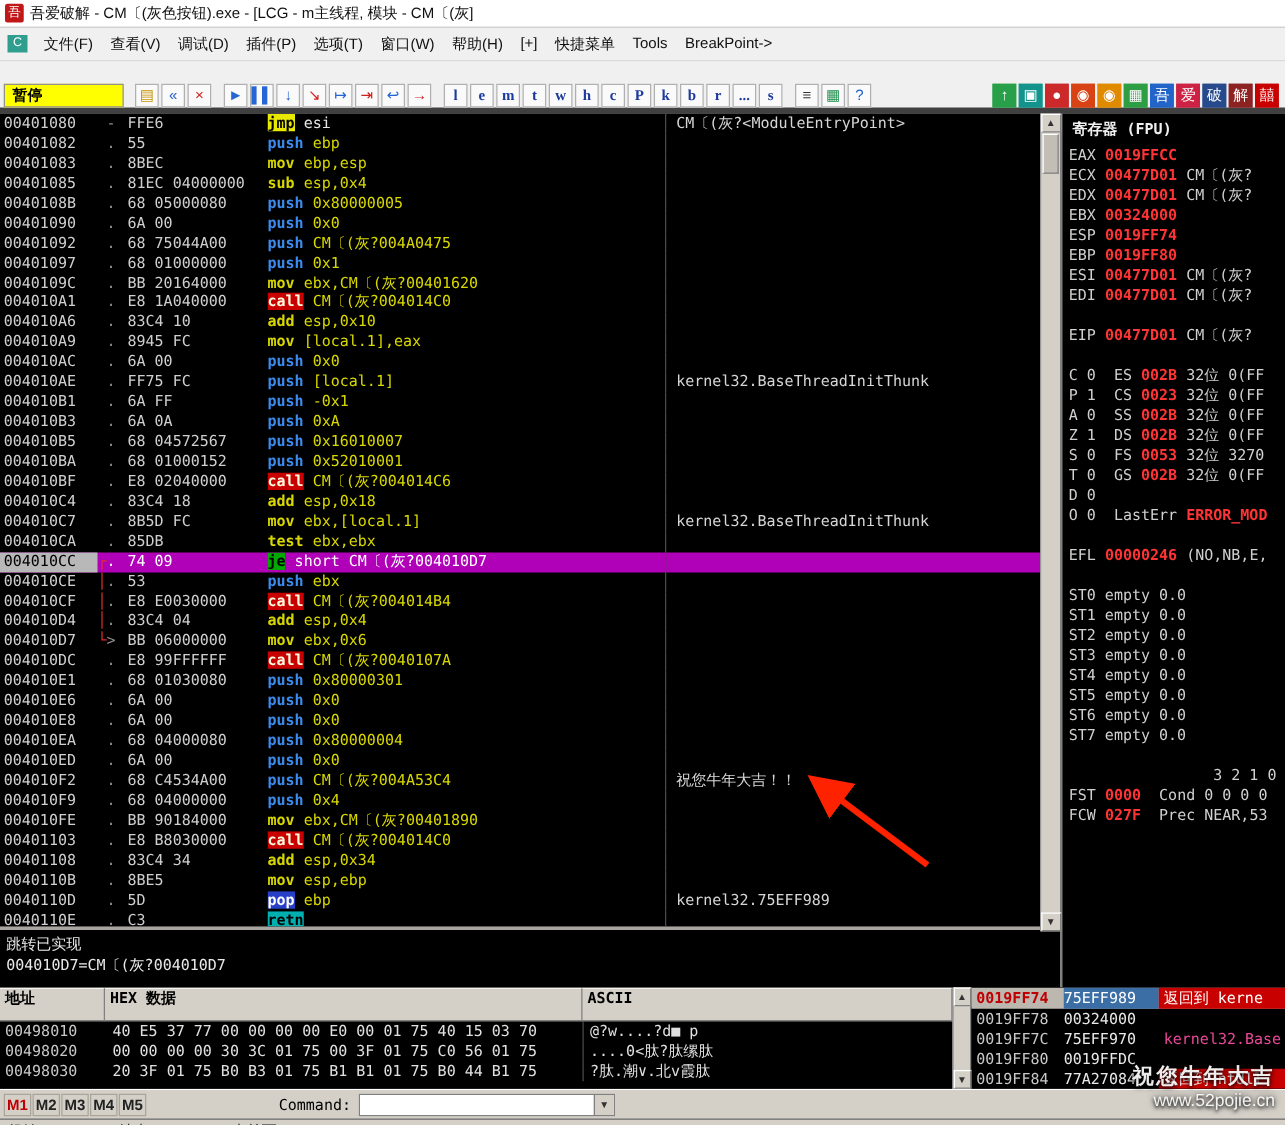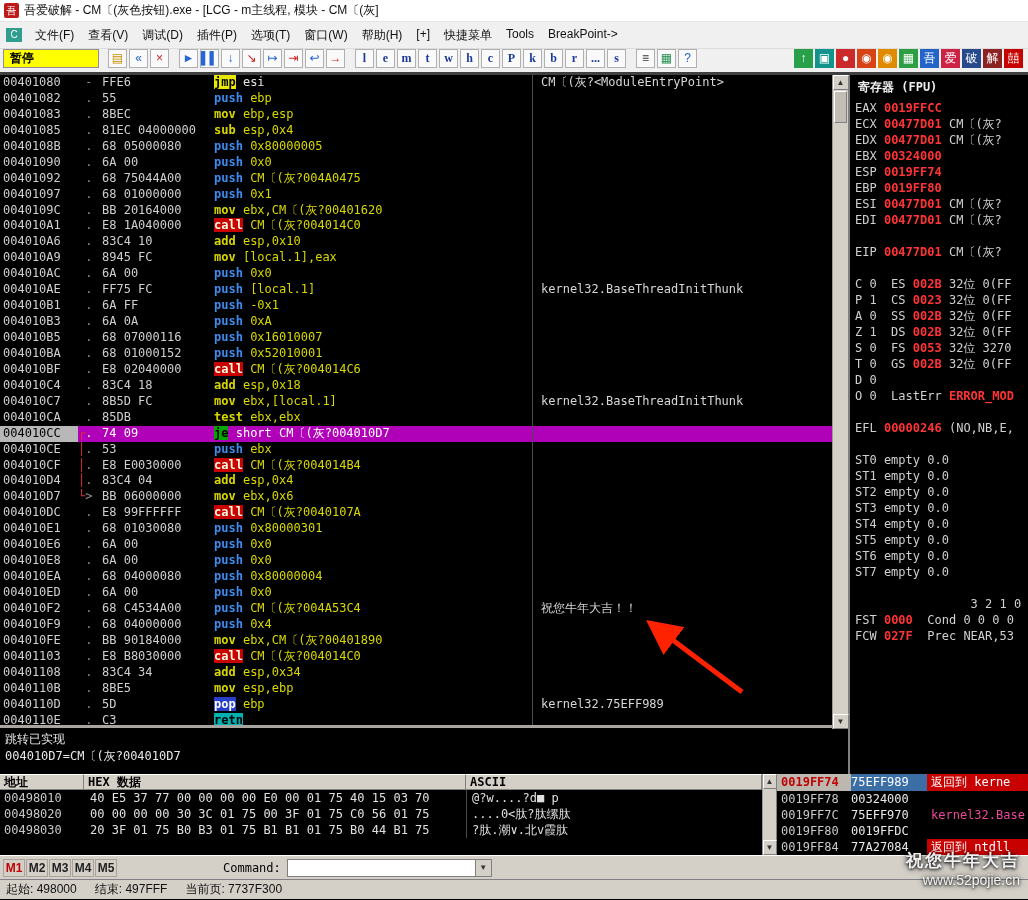--- a/index.html
+++ b/index.html
@@ -11,21 +11,21 @@
 *{margin:0;padding:0;box-sizing:border-box}
 body{font-family:"Liberation Sans",sans-serif;background:#555}
 .screen{position:relative;width:1028px;height:900px;background:#000;overflow:hidden}
 
 
 .titlebar{height:22px;background:#fff;display:flex;align-items:center;gap:5px;padding-left:4px;font-size:12px;color:#111;border-bottom:1px solid #e4e4e4}
 .app-icon{width:15px;height:15px;background:#c01818;color:#fff;font-size:10px;line-height:15px;text-align:center;border-radius:2px;flex:none}
 .menubar{height:26px;background:#f0f0f0;display:flex;align-items:center;font-size:12px;color:#111;padding-left:4px}
 .child-icon{width:16px;height:14px;background:#2f9e8f;color:#fff;font-size:10px;line-height:14px;text-align:center;margin:0 6px 0 2px;flex:none}
 .menu-item{padding:4px 7px;cursor:default;white-space:nowrap}
-.toolbar{height:27px;background:#f0f0f0;border-top:1px solid #dcdcdc;border-bottom:3px solid #404040;display:flex;align-items:flex-start;padding:0 3px;gap:3px}
+.toolbar{height:43px;background:#f0f0f0;border-top:1px solid #dcdcdc;border-bottom:5px solid #404040;display:flex;align-items:flex-end;padding:0 3px;gap:3px}
 .pause-box{width:96px;height:19px;background:var(--pause-bg);border:1px solid #909090;font-size:12px;font-weight:bold;color:#000;line-height:17px;padding-left:6px;margin-right:6px;flex:none}
 .tbtn{display:inline-block;width:19px;height:19px;border:1px solid #b0b0b0;background:#fafafa;font-size:12px;line-height:17px;text-align:center;cursor:default;overflow:hidden;white-space:nowrap}
 .tbtn.letter{font-family:"Liberation Serif",serif;font-weight:bold;color:#1c3a9c;font-size:12px}
 .tbsep{display:inline-block;width:6px}
 .tb-right{margin-left:auto;display:flex;gap:2px;padding-right:2px}
 
 
 .main{display:flex}
 .main-left{width:848px}
 .disasm-wrap{display:flex;height:650px}
@@ -64,21 +64,21 @@
 .reg-title{color:#efefef;padding:4px 0 4px 8px;font-weight:bold}
 .rline{height:16px;line-height:16px;white-space:pre;padding-left:5px;overflow:hidden}
 .lbl{color:#d0d0d0}
 .val{color:var(--val-red);font-weight:bold}
 .txt{color:#d0d0d0}
 .err{color:var(--val-red);font-weight:bold}
 
 
 .bottom{display:flex;height:81px}
 .dump{width:762px;background:#000;font-family:"DejaVu Sans Mono",monospace;font-size:12px;overflow:hidden}
-.dump-head{display:flex;height:16px;background:#d4d0c8;color:#000}
+.dump-head{display:flex;height:27px;background:#d4d0c8;color:#000}
 .dh{border-top:1px solid #fff;border-right:1px solid #808080;border-bottom:1px solid #808080;padding-left:4px;line-height:15px;font-size:12px;font-weight:bold;overflow:hidden;white-space:nowrap}
 .dh1{width:84px}.dh2{width:382px}.dh3{flex:1}
 .dump-row{display:flex;height:16px;line-height:16px;white-space:pre}
 .du-addr{width:84px;padding-left:4px;color:#c8c8c8;flex:none;overflow:hidden}
 .du-hex{width:382px;padding-left:6px;color:#e0e0e0;flex:none;overflow:hidden}
 .du-ascii{flex:1;color:#e0e0e0;border-left:1px solid #4a4a4a;padding-left:5px;overflow:hidden}
 .stack{width:252px;background:#000;border-left:1px solid #808080;font-family:"DejaVu Sans Mono",monospace;font-size:12px;overflow:hidden}
 .st-row{display:flex;height:16px;line-height:16px;white-space:pre}
 .st-row.top{height:17px;line-height:17px;background:#bcb8b0}
 .st-addr{width:74px;padding-left:4px;color:#c8c8c8;flex:none;overflow:hidden}
@@ -194,21 +194,21 @@
             <div class="drow"><span class="c-addr">00401092</span><span class="c-mark"><span class="jl"> </span><span class="mk">.</span></span><span class="c-bytes">68 75044A00</span><span class="c-insn"><span class="mn-push">push</span><span class="op"> CM〔(灰?004A0475</span></span><span class="c-cmt"></span></div>
             <div class="drow"><span class="c-addr">00401097</span><span class="c-mark"><span class="jl"> </span><span class="mk">.</span></span><span class="c-bytes">68 01000000</span><span class="c-insn"><span class="mn-push">push</span><span class="op"> 0x1</span></span><span class="c-cmt"></span></div>
             <div class="drow"><span class="c-addr">0040109C</span><span class="c-mark"><span class="jl"> </span><span class="mk">.</span></span><span class="c-bytes">BB 20164000</span><span class="c-insn"><span class="mn">mov</span><span class="op"> ebx,CM〔(灰?00401620</span></span><span class="c-cmt"></span></div>
             <div class="drow"><span class="c-addr">004010A1</span><span class="c-mark"><span class="jl"> </span><span class="mk">.</span></span><span class="c-bytes">E8 1A040000</span><span class="c-insn"><span class="mn-call">call</span><span class="op"> CM〔(灰?004014C0</span></span><span class="c-cmt"></span></div>
             <div class="drow"><span class="c-addr">004010A6</span><span class="c-mark"><span class="jl"> </span><span class="mk">.</span></span><span class="c-bytes">83C4 10</span><span class="c-insn"><span class="mn">add</span><span class="op"> esp,0x10</span></span><span class="c-cmt"></span></div>
             <div class="drow"><span class="c-addr">004010A9</span><span class="c-mark"><span class="jl"> </span><span class="mk">.</span></span><span class="c-bytes">8945 FC</span><span class="c-insn"><span class="mn">mov</span><span class="op"> [local.1],eax</span></span><span class="c-cmt"></span></div>
             <div class="drow"><span class="c-addr">004010AC</span><span class="c-mark"><span class="jl"> </span><span class="mk">.</span></span><span class="c-bytes">6A 00</span><span class="c-insn"><span class="mn-push">push</span><span class="op"> 0x0</span></span><span class="c-cmt"></span></div>
             <div class="drow"><span class="c-addr">004010AE</span><span class="c-mark"><span class="jl"> </span><span class="mk">.</span></span><span class="c-bytes">FF75 FC</span><span class="c-insn"><span class="mn-push">push</span><span class="op"> [local.1]</span></span><span class="c-cmt">kernel32.BaseThreadInitThunk</span></div>
             <div class="drow"><span class="c-addr">004010B1</span><span class="c-mark"><span class="jl"> </span><span class="mk">.</span></span><span class="c-bytes">6A FF</span><span class="c-insn"><span class="mn-push">push</span><span class="op"> -0x1</span></span><span class="c-cmt"></span></div>
             <div class="drow"><span class="c-addr">004010B3</span><span class="c-mark"><span class="jl"> </span><span class="mk">.</span></span><span class="c-bytes">6A 0A</span><span class="c-insn"><span class="mn-push">push</span><span class="op"> 0xA</span></span><span class="c-cmt"></span></div>
-            <div class="drow"><span class="c-addr">004010B5</span><span class="c-mark"><span class="jl"> </span><span class="mk">.</span></span><span class="c-bytes">68 07000116</span><span class="c-insn"><span class="mn-push">push</span><span class="op"> 0x16010007</span></span><span class="c-cmt"></span></div>
+            <div class="drow"><span class="c-addr">004010B5</span><span class="c-mark"><span class="jl"> </span><span class="mk">.</span></span><span class="c-bytes">68 04572567</span><span class="c-insn"><span class="mn-push">push</span><span class="op"> 0x16010007</span></span><span class="c-cmt"></span></div>
             <div class="drow"><span class="c-addr">004010BA</span><span class="c-mark"><span class="jl"> </span><span class="mk">.</span></span><span class="c-bytes">68 01000152</span><span class="c-insn"><span class="mn-push">push</span><span class="op"> 0x52010001</span></span><span class="c-cmt"></span></div>
             <div class="drow"><span class="c-addr">004010BF</span><span class="c-mark"><span class="jl"> </span><span class="mk">.</span></span><span class="c-bytes">E8 02040000</span><span class="c-insn"><span class="mn-call">call</span><span class="op"> CM〔(灰?004014C6</span></span><span class="c-cmt"></span></div>
             <div class="drow"><span class="c-addr">004010C4</span><span class="c-mark"><span class="jl"> </span><span class="mk">.</span></span><span class="c-bytes">83C4 18</span><span class="c-insn"><span class="mn">add</span><span class="op"> esp,0x18</span></span><span class="c-cmt"></span></div>
             <div class="drow"><span class="c-addr">004010C7</span><span class="c-mark"><span class="jl"> </span><span class="mk">.</span></span><span class="c-bytes">8B5D FC</span><span class="c-insn"><span class="mn">mov</span><span class="op"> ebx,[local.1]</span></span><span class="c-cmt">kernel32.BaseThreadInitThunk</span></div>
             <div class="drow"><span class="c-addr">004010CA</span><span class="c-mark"><span class="jl"> </span><span class="mk">.</span></span><span class="c-bytes">85DB</span><span class="c-insn"><span class="mn">test</span><span class="op"> ebx,ebx</span></span><span class="c-cmt"></span></div>
             <div class="drow sel"><span class="c-addr">004010CC</span><span class="c-mark"><span class="jl">┌</span><span class="mk">.</span></span><span class="c-bytes">74 09</span><span class="c-insn"><span class="mn-je">je</span><span class="pl"> short CM〔(灰?004010D7</span></span><span class="c-cmt"></span></div>
             <div class="drow"><span class="c-addr">004010CE</span><span class="c-mark"><span class="jl">│</span><span class="mk">.</span></span><span class="c-bytes">53</span><span class="c-insn"><span class="mn-push">push</span><span class="op"> ebx</span></span><span class="c-cmt"></span></div>
             <div class="drow"><span class="c-addr">004010CF</span><span class="c-mark"><span class="jl">│</span><span class="mk">.</span></span><span class="c-bytes">E8 E0030000</span><span class="c-insn"><span class="mn-call">call</span><span class="op"> CM〔(灰?004014B4</span></span><span class="c-cmt"></span></div>
             <div class="drow"><span class="c-addr">004010D4</span><span class="c-mark"><span class="jl">│</span><span class="mk">.</span></span><span class="c-bytes">83C4 04</span><span class="c-insn"><span class="mn">add</span><span class="op"> esp,0x4</span></span><span class="c-cmt"></span></div>
             <div class="drow"><span class="c-addr">004010D7</span><span class="c-mark"><span class="jl">└</span><span class="mk">&gt;</span></span><span class="c-bytes">BB 06000000</span><span class="c-insn"><span class="mn">mov</span><span class="op"> ebx,0x6</span></span><span class="c-cmt"></span></div>

